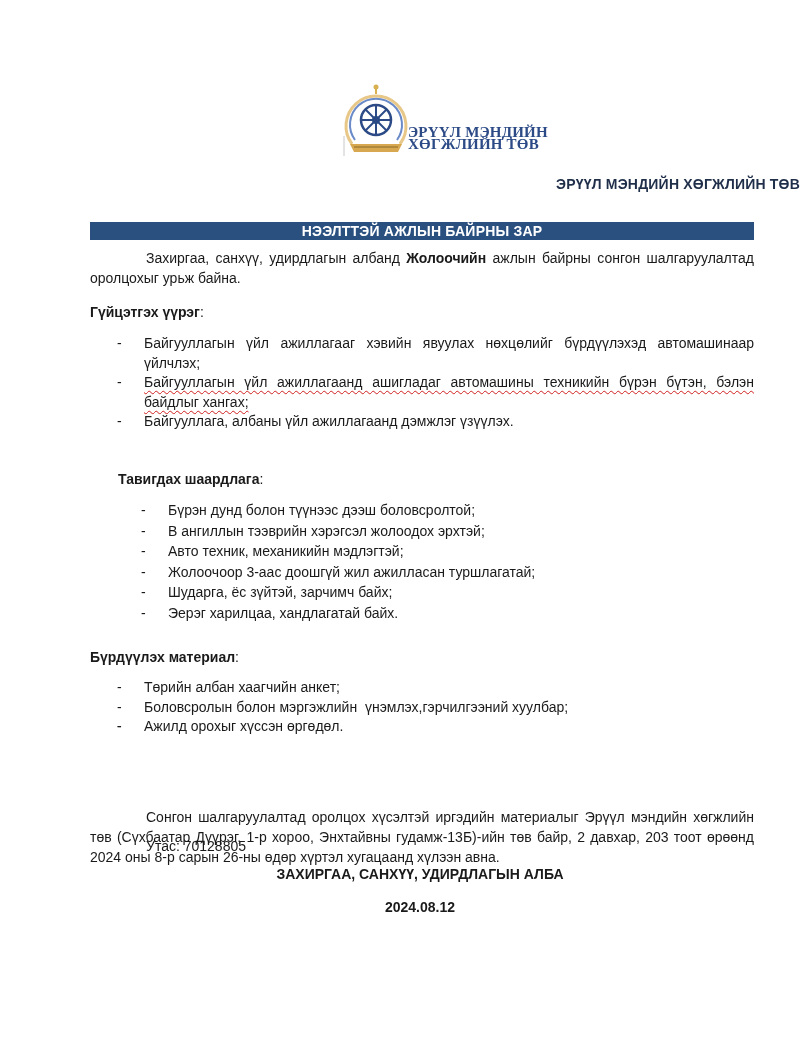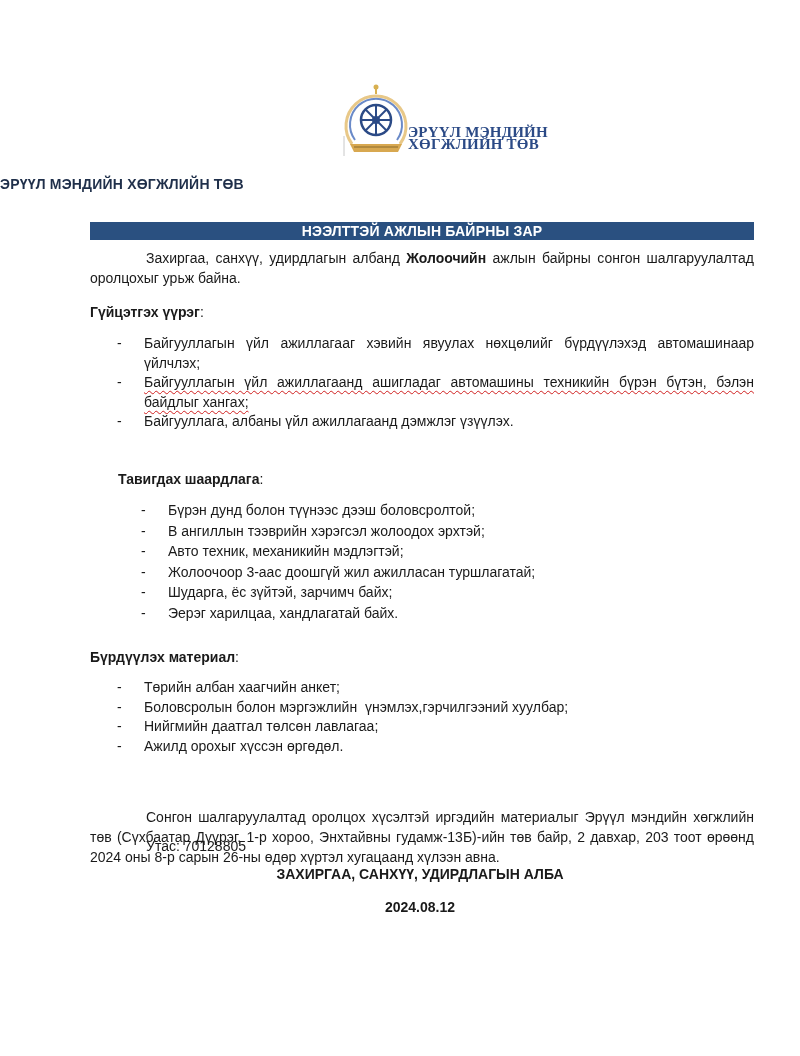--- a/index.html
+++ b/index.html
@@ -4,21 +4,21 @@
   <style>
     html, body { margin: 0; padding: 0; background: #ffffff; }
     body { width: 800px; height: 1056px; position: relative; overflow: hidden;
       font-family: "Liberation Sans", sans-serif; color: #1a1a1a; }
     .page { position: absolute; left: 0; top: 0; width: 800px; height: 1056px; }
 
     .logo { position: absolute; left: 340px; top: 78px; width: 170px; height: 80px; }
     .logo-text { position: absolute; left: 408px; top: 126px; font-family: "Liberation Serif", serif;
       font-weight: bold; font-size: 15px; line-height: 12px; color: #2b4a86; letter-spacing: 0.2px; }
 
-    .org-title { position: absolute; left: 0; width: 800px; top: 176px; text-align: left;
+    .org-title { position: absolute; left: 0; width: 800px; top: 176px; text-align: right;
       font-size: 14px; font-weight: bold; color: #1f2f4a; letter-spacing: 0.2px; }
     .banner { position: absolute; left: 90px; top: 222px; width: 664px; height: 18px;
       background: #2a5080; color: #ffffff; text-align: center; font-weight: bold;
       font-size: 14px; line-height: 18px; letter-spacing: 0.2px; }
 
     .body-text { position: absolute; left: 90px; width: 664px; font-size: 14px; line-height: 20px;
       text-align: justify; color: #1a1a1a; }
     .indent { text-indent: 56px; }
     .heading { position: absolute; font-size: 14px; font-weight: bold; line-height: 20px; }
     .heading .colon { font-weight: normal; }
@@ -86,21 +86,21 @@
     <li><span class="dash-mark">-</span><span>Шударга, ёс зүйтэй, зарчимч байх;</span></li>
     <li><span class="dash-mark">-</span><span>Эерэг харилцаа, хандлагатай байх.</span></li>
   </ul>
 
   <div class="heading" style="left:90px; top:647px;">
     <span>Бүрдүүлэх материал</span><span class="colon">:</span>
   </div>
   <ul class="dash" style="left:144px; top:678px; width:600px;">
     <li><span class="dash-mark">-</span><span>Төрийн албан хаагчийн анкет;</span></li>
     <li><span class="dash-mark">-</span><span style="white-space:pre;">Боловсролын болон мэргэжлийн  үнэмлэх,гэрчилгээний хуулбар;</span></li>
-    <li><span class="dash-mark">-</span><span>Нийгмийн даатгал төлсөн лавлагаа;</span></li>
+    <li><span class="dash-mark">-</span></li>
     <li><span class="dash-mark">-</span><span>Ажилд орохыг хүссэн өргөдөл.</span></li>
   </ul>
 
   <div class="body-text indent" style="top:765px;margin-top:42px;">Сонгон шалгаруулалтад оролцох хүсэлтэй иргэдийн материалыг Эрүүл мэндийн хөгжлийн төв (Сүхбаатар Дүүрэг, 1-р хороо, Энхтайвны гудамж-13Б)-ийн төв байр, 2 давхар, 203 тоот өрөөнд 2024 оны 8-р сарын 26-ны өдөр хүртэл хугацаанд хүлээн авна.</div>
 
   <div class="body-text" style="left:146px; top:836px; width:300px;">Утас: 70128805</div>
 
   <div class="center-bold" style="top:866px;">ЗАХИРГАА, САНХҮҮ, УДИРДЛАГЫН АЛБА</div>
   <div class="center-bold" style="top:899px;">2024.08.12</div>
 </div>

